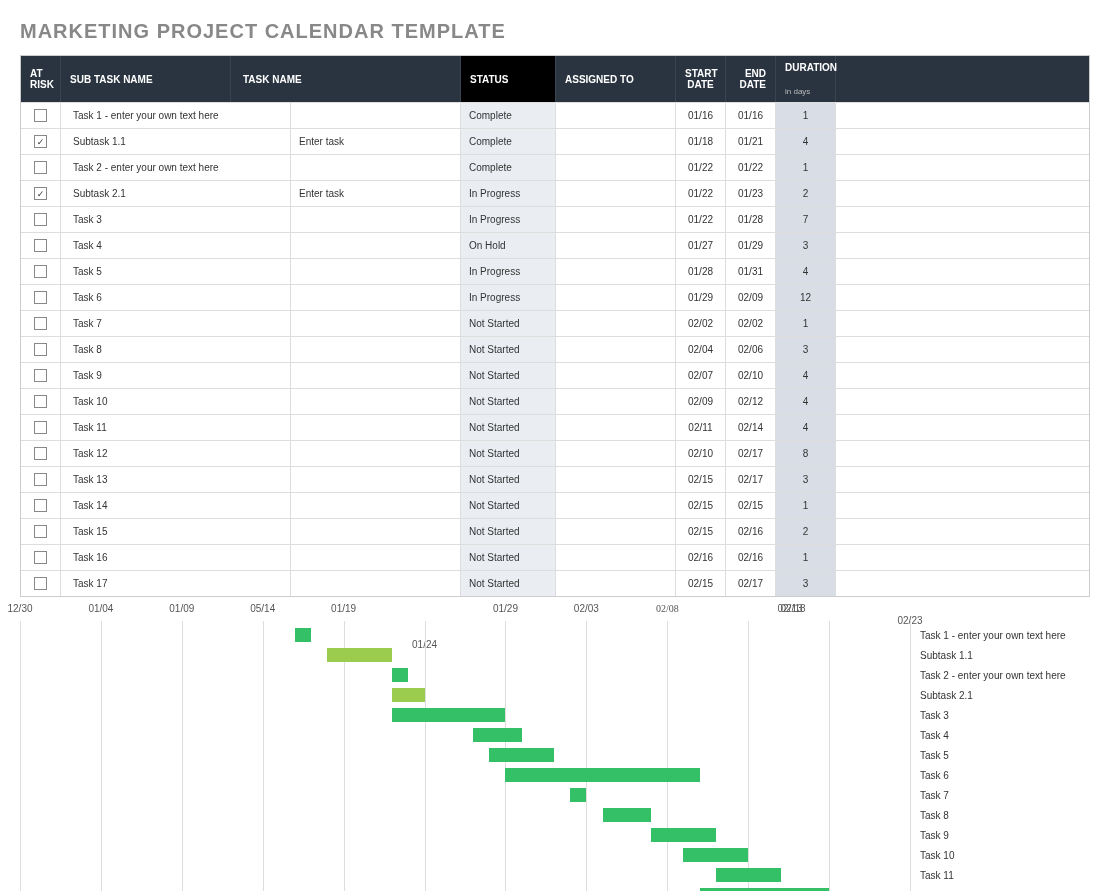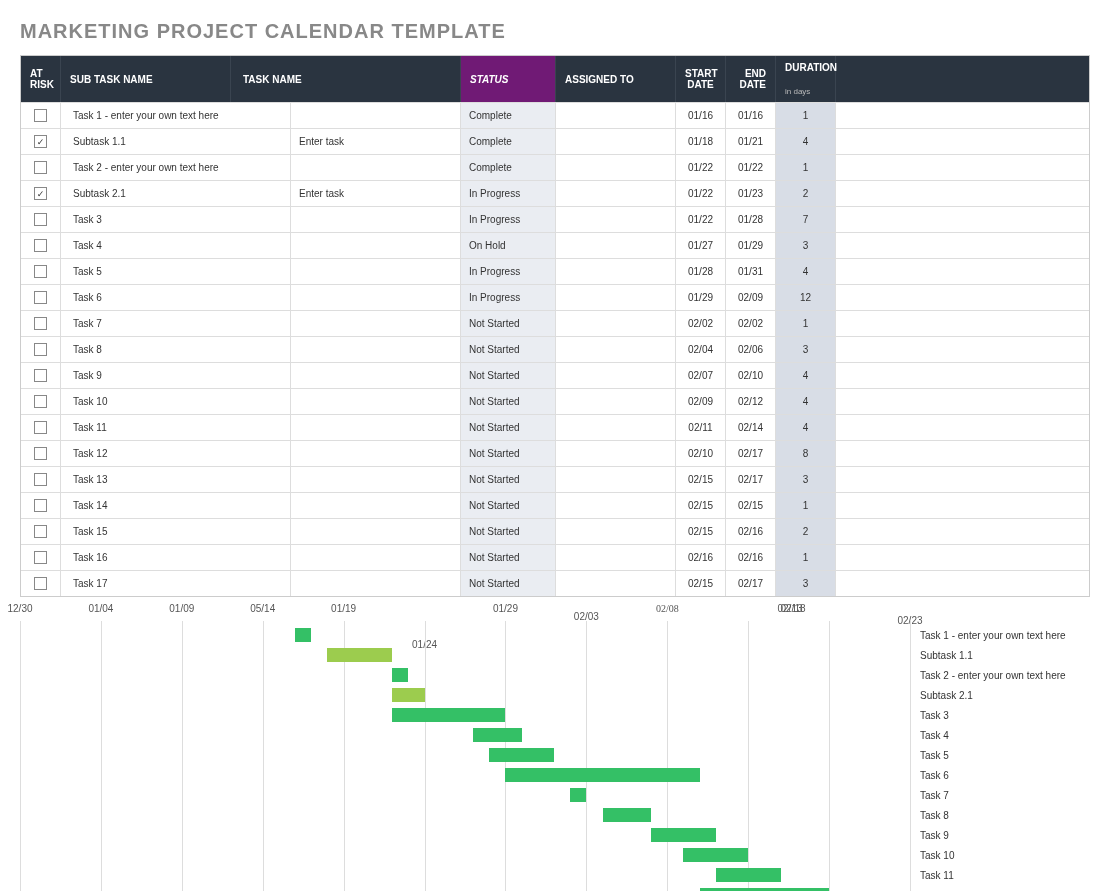--- a/index.html
+++ b/index.html
@@ -54,21 +54,21 @@
     color: #333;
     display: flex;
     align-items: center;
     overflow: hidden;
     white-space: nowrap;
   }
   .col-risk { width: 40px; justify-content: center; }
   .col-task { width: 230px; padding-left: 12px; }
   .col-sub  { width: 170px; }
   .col-status { width: 95px; background: #eaedf2; }
-  .hdr-row .col-status { background: #701a75; font-style: italic; }
+  .hdr-row .col-status { background: #000000; }
   .col-assigned { width: 120px; }
   .col-start { width: 50px; justify-content: center; text-align:center;}
   .col-end   { width: 50px; justify-content: center; text-align:right;}
   .col-dur   { width: 60px; justify-content: center; background: #d8dde6; }
   .hdr-row .col-dur { background: #2a3440; gap: 14px; }
   .col-comments { flex: 1; border-right: none; }
   .chk {
     width: 13px; height: 13px;
     border: 1px solid #888;
     background: #fff;
@@ -411,21 +411,21 @@
       <div class="gantt-axis-label" style="left: 161.818px;">01/09</div>
       <div class="gantt-grid" style="left: 161.818px; top: 18px;"></div>
       <div class="gantt-axis-label" style="left: 242.727px;">05/14</div>
       <div class="gantt-grid" style="left: 242.727px; top: 18px;"></div>
       <div class="gantt-axis-label" style="left: 323.636px;">01/19</div>
       <div class="gantt-grid" style="left: 323.636px; top: 18px;"></div>
       <div class="gantt-axis-label" style="left: 404.545px; margin-top: 36px;">01/24</div>
       <div class="gantt-grid" style="left: 404.545px; top: 18px;"></div>
       <div class="gantt-axis-label" style="left: 485.455px;">01/29</div>
       <div class="gantt-grid" style="left: 485.455px; top: 18px;"></div>
-      <div class="gantt-axis-label" style="left: 566.364px; margin-top: 8px;">02/03</div>
+      <div class="gantt-axis-label" style="left: 566.364px;">02/03</div>
       <div class="gantt-grid" style="left: 566.364px; top: 18px;"></div>
       <div class="gantt-axis-label" style="left: 647.273px; font-family: Liberation Serif, serif;">02/08</div>
       <div class="gantt-grid" style="left: 647.273px; top: 18px;"></div>
       <div class="gantt-axis-label" style="left: 770px;">02/13</div>
       <div class="gantt-grid" style="left: 728.182px; top: 18px;"></div>
       <div class="gantt-axis-label" style="left: 773px;">02/18</div>
       <div class="gantt-grid" style="left: 809.091px; top: 18px;"></div>
       <div class="gantt-axis-label" style="left: 890px; margin-top: 12px;">02/23</div>
       <div class="gantt-grid" style="left: 890px; top: 18px;"></div>
       <div class="gantt-bars">

